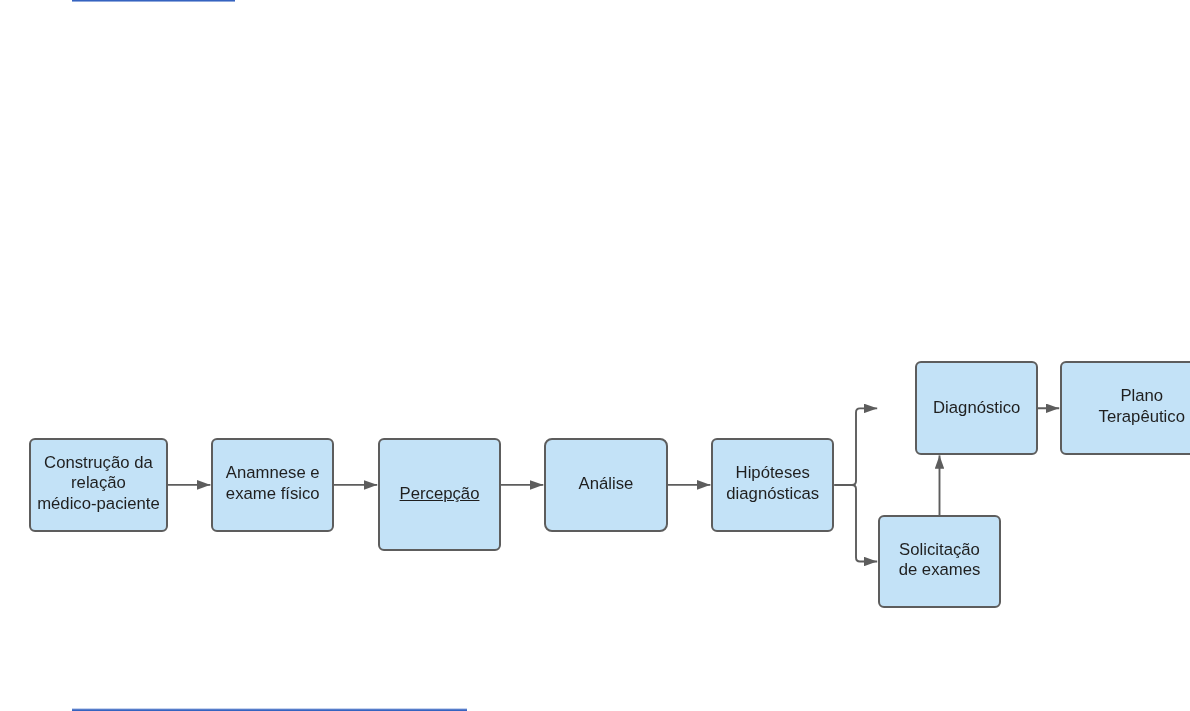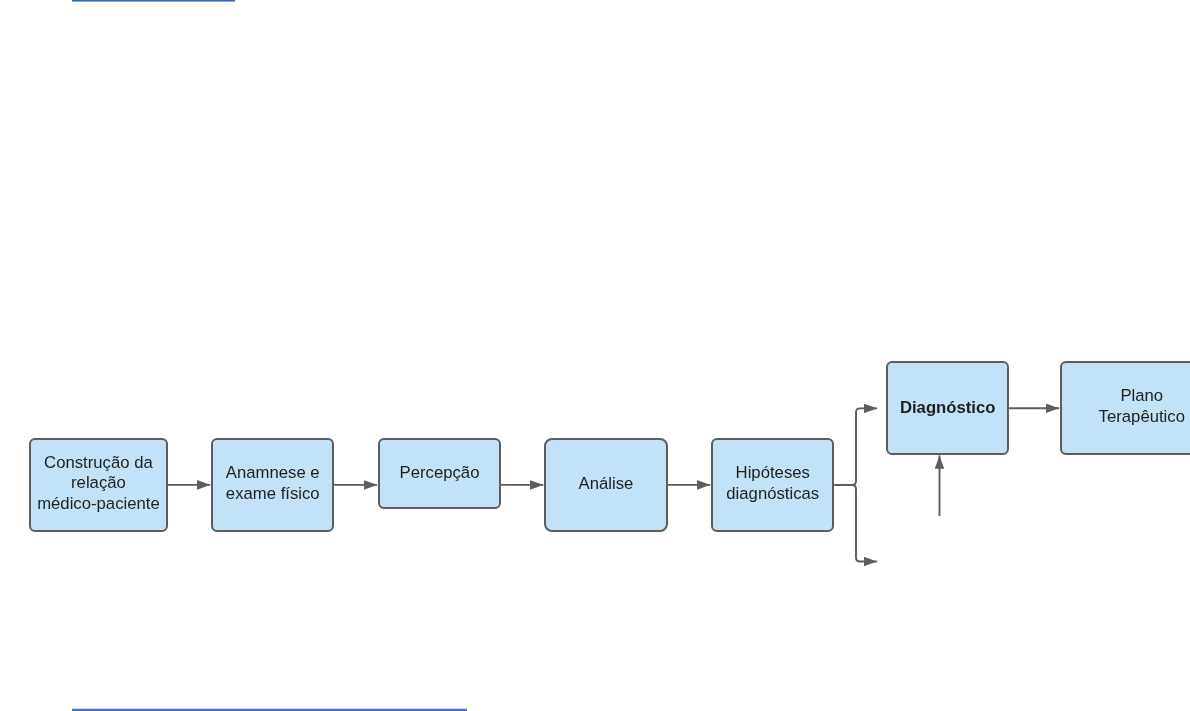--- a/index.html
+++ b/index.html
@@ -82,39 +82,45 @@
       <span>exame físico</span>
     </div>
   </div>
   <div class="node" style="left:28.9px;top:437.8px;width:139.1px;height:94.5px;">
     <div>
       <span>Construção da</span>
       <span>relação</span>
       <span>médico-paciente</span>
     </div>
   </div>
-  <div class="node single" style="left:377.9px;top:437.9px;width:123.2px;height:71px;">
+  <div class="node single" style="left:377.9px;top:437.9px;width:123.2px;height:113px;text-decoration:underline;">
     <div>
       <span>Percepção</span>
     </div>
   </div>
   <div class="node single" style="left:544.0px;top:438.0px;width:124.0px;height:94.1px;border-radius:8px;">
     <div>
       <span>Análise</span>
     </div>
   </div>
   <div class="node" style="left:711.1px;top:438.0px;width:123.3px;height:94.1px;">
     <div>
       <span>Hipóteses</span>
       <span>diagnósticas</span>
     </div>
   </div>
-  <div class="node single" style="left:886px;top:360.9px;width:123.4px;height:94.6px;font-weight:bold;">
+  <div class="node single" style="left:915px;top:360.9px;width:123.4px;height:94.6px;">
     <div>
       <span>Diagnóstico</span>
+    </div>
+  </div>
+  <div class="node" style="left:877.8px;top:515.0px;width:123.4px;height:93.4px;">
+    <div>
+      <span>Solicitação</span>
+      <span>de exames</span>
     </div>
   </div>
   <div class="node" style="left:1059.8px;top:360.9px;width:144px;height:94.6px;padding-left:20px;">
     <div>
       <span>Plano</span>
       <span>Terapêutico</span>
     </div>
   </div>
 </div>
 

